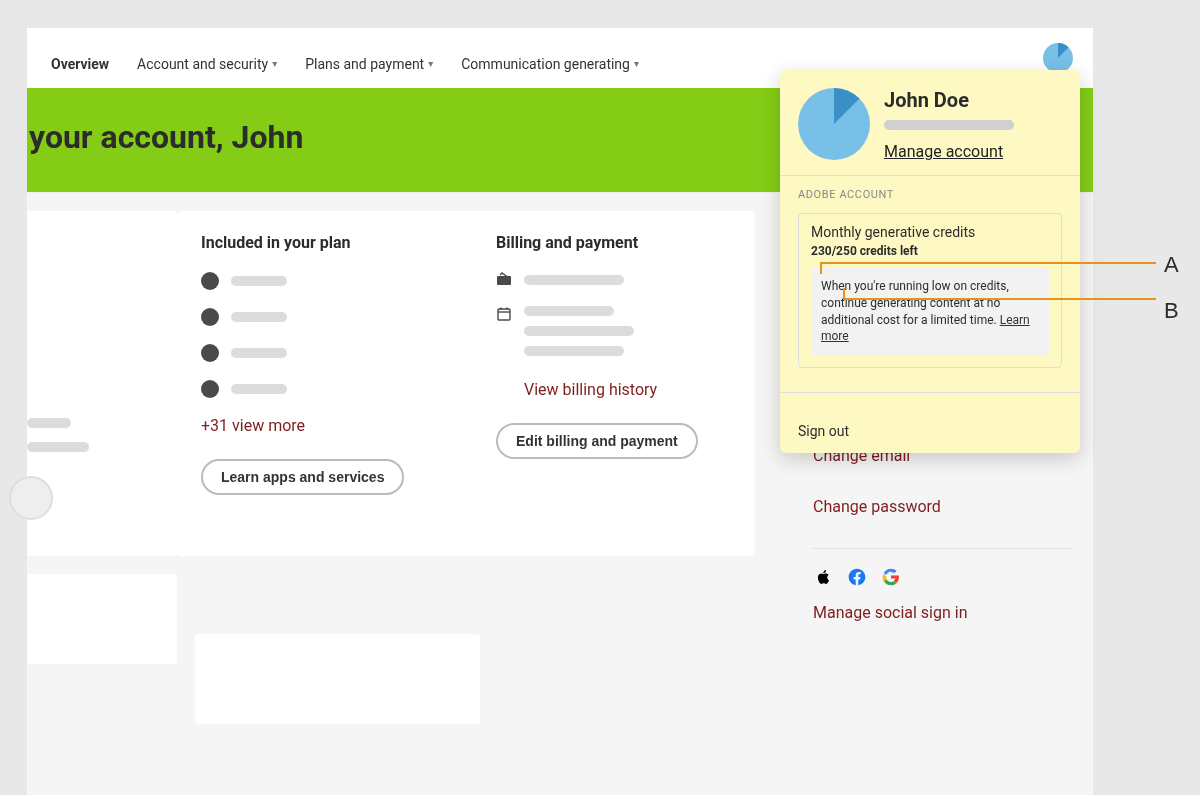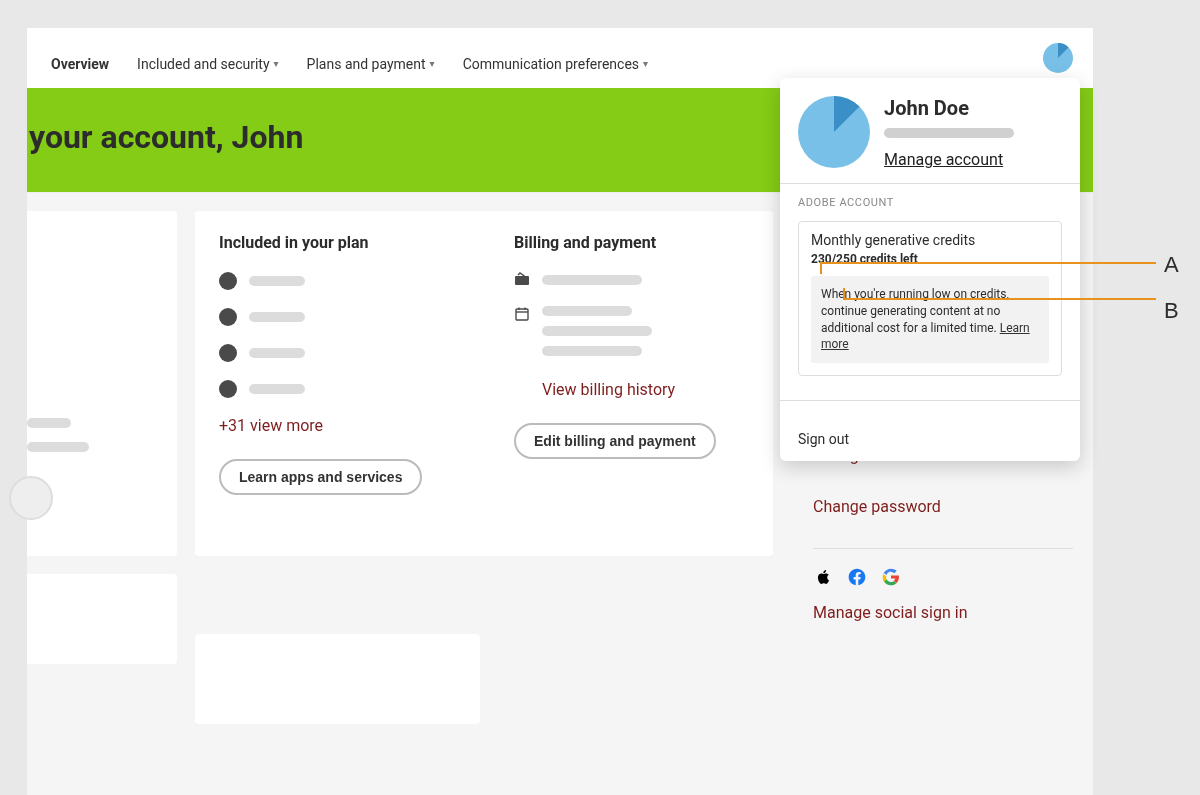--- a/index.html
+++ b/index.html
@@ -84,21 +84,20 @@
     font-size: 32px;
     font-weight: 700;
     padding: 30px 2px 36px;
     background: #84cc16;
     width: 100%;
     border-bottom: 1px solid #eee;
     margin-bottom: 18px;
   }
   .content-row {
     display: flex;
-    gap: 18px;
     padding: 0 0 18px;
   }
   .panel {
     background: #fff;
     border-radius: 4px;
     padding: 22px 24px;
     flex: 1;
     position: relative;
   }
   .panel.left-cut {
@@ -171,23 +170,23 @@
     margin-top: 10px;
   }
   .side-text { font-size: 14px; color: #444; margin-bottom: 6px; }
   .social-row { display:flex; gap:14px; padding-top:18px; padding-bottom:12px; border-top:1px solid #ddd; }
   .social-row svg { width:20px; height:20px; }
 
   
   .popover {
     position: absolute;
     left: 780px;
-    top: 78px;
+    top: 70px;
     width: 300px;
-    background: #ffffff;
+    background: #fef9c3;
     border-radius: 6px;
     box-shadow: 0 6px 20px rgba(0,0,0,0.18);
     z-index: 50;
     padding: 18px 18px 14px;
   }
   .pop-head {
     display: flex;
     gap: 14px;
     align-items: flex-start;
     margin-bottom: 14px;
@@ -275,29 +274,29 @@
   }
   .lower-mid { flex: 0 0 285px; height:90px; margin-top:60px;}
 </style>
 </head>
 <body>
 
 <div class="app-canvas">
   <div class="topnav">
     <div class="nav-item active">Overview</div>
     <div class="nav-item">
-      <span>Included and security</span>
+      <span>Account and security</span>
       <span class="chev">▾</span>
     </div>
     <div class="nav-item">
       <span>Plans and payment</span>
       <span class="chev">▾</span>
     </div>
     <div class="nav-item">
-      <span>Communication preferences</span>
+      <span>Communication generating</span>
       <span class="chev">▾</span>
     </div>
     <div class="avatar"></div>
   </div>
 </div>
 
 <div class="page-area">
   <div class="page-title">your account, John</div>
 
   <div class="content-row">

